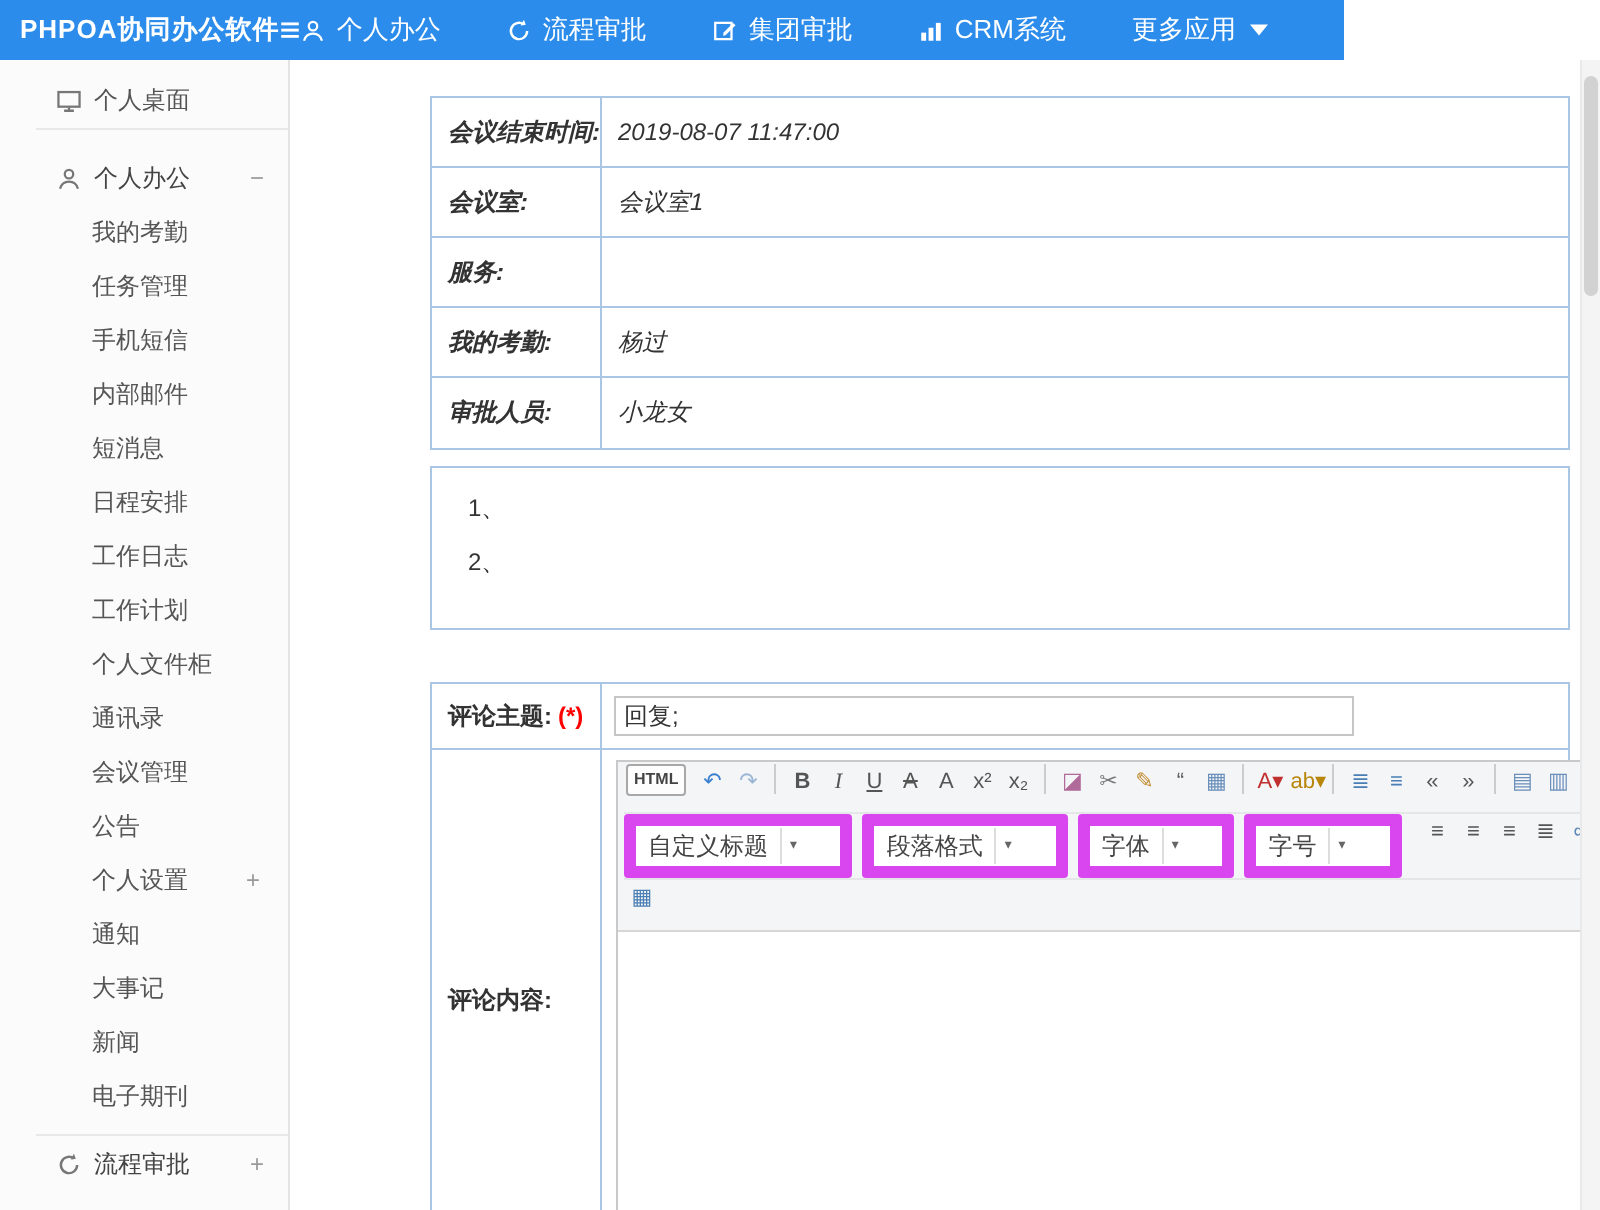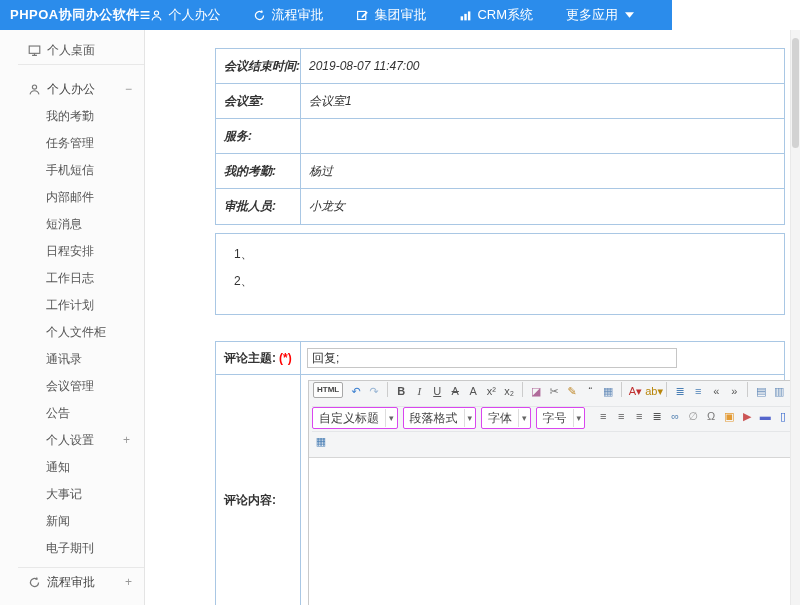--- a/index.html
+++ b/index.html
@@ -61,22 +61,22 @@
   .tb-icon{display:inline-block;width:16px;height:18px;line-height:18px;text-align:center;
     font-size:11px;color:#555;cursor:pointer;margin:0 1px;white-space:nowrap;overflow:visible;}
   .tb-icon[data-name="separator"]{width:1px;height:15px;background:#ccc;margin:0 4px;padding:0;}
   .tb-icon[data-name="source-icon"]{width:auto;font-size:8px;font-weight:bold;border:1px solid #a8a8a8;
     background:#fdfdfd;color:#444;height:14px;line-height:14px;padding:0 3px;border-radius:2px;margin-right:4px;}
   .tb-icon[data-name="bold-icon"]{font-weight:bold;}
   .tb-icon[data-name="italic-icon"]{font-style:italic;font-family:"Liberation Serif",serif;}
   .tb-icon[data-name="underline-icon"]{text-decoration:underline;}
   .tb-icon[data-name="strikethrough-icon"]{text-decoration:line-through;}
   .ed-selects{display:flex;align-items:center;}
-  .ed-select{display:inline-flex;align-items:center;border:1px solid #d946ef;background:#fff;height:20px;
-    font-size:12px;color:#444;padding:0 3px 0 6px;margin-right:5px;border-radius:2px;cursor:pointer;white-space:nowrap;}
+  .ed-select{display:inline-flex;align-items:center;border:6px solid #d946ef;background:#fff;height:20px;
+    font-size:12px;color:#444;padding:0 21px 0 6px;margin-right:5px;border-radius:2px;cursor:pointer;white-space:nowrap;font-family:Liberation Mono, monospace;}
   .sel-caret{margin-left:6px;padding-left:3px;border-left:1px solid #ddd;font-size:9px;color:#666;
     height:18px;display:flex;align-items:center;}
   .ed-icons{display:flex;align-items:center;margin-left:4px;}
   .ed-content{flex:1;background:#fff;}
   
   .scroll-track{position:absolute;top:30px;right:0;width:10px;height:575px;background:#f4f4f4;
     border-left:1px solid #e9e9e9;box-sizing:border-box;}
   .scroll-thumb{position:absolute;top:8px;left:1px;width:7px;height:110px;background:#d2d2d2;border-radius:4px;cursor:pointer;}
 </style>
 </head>

